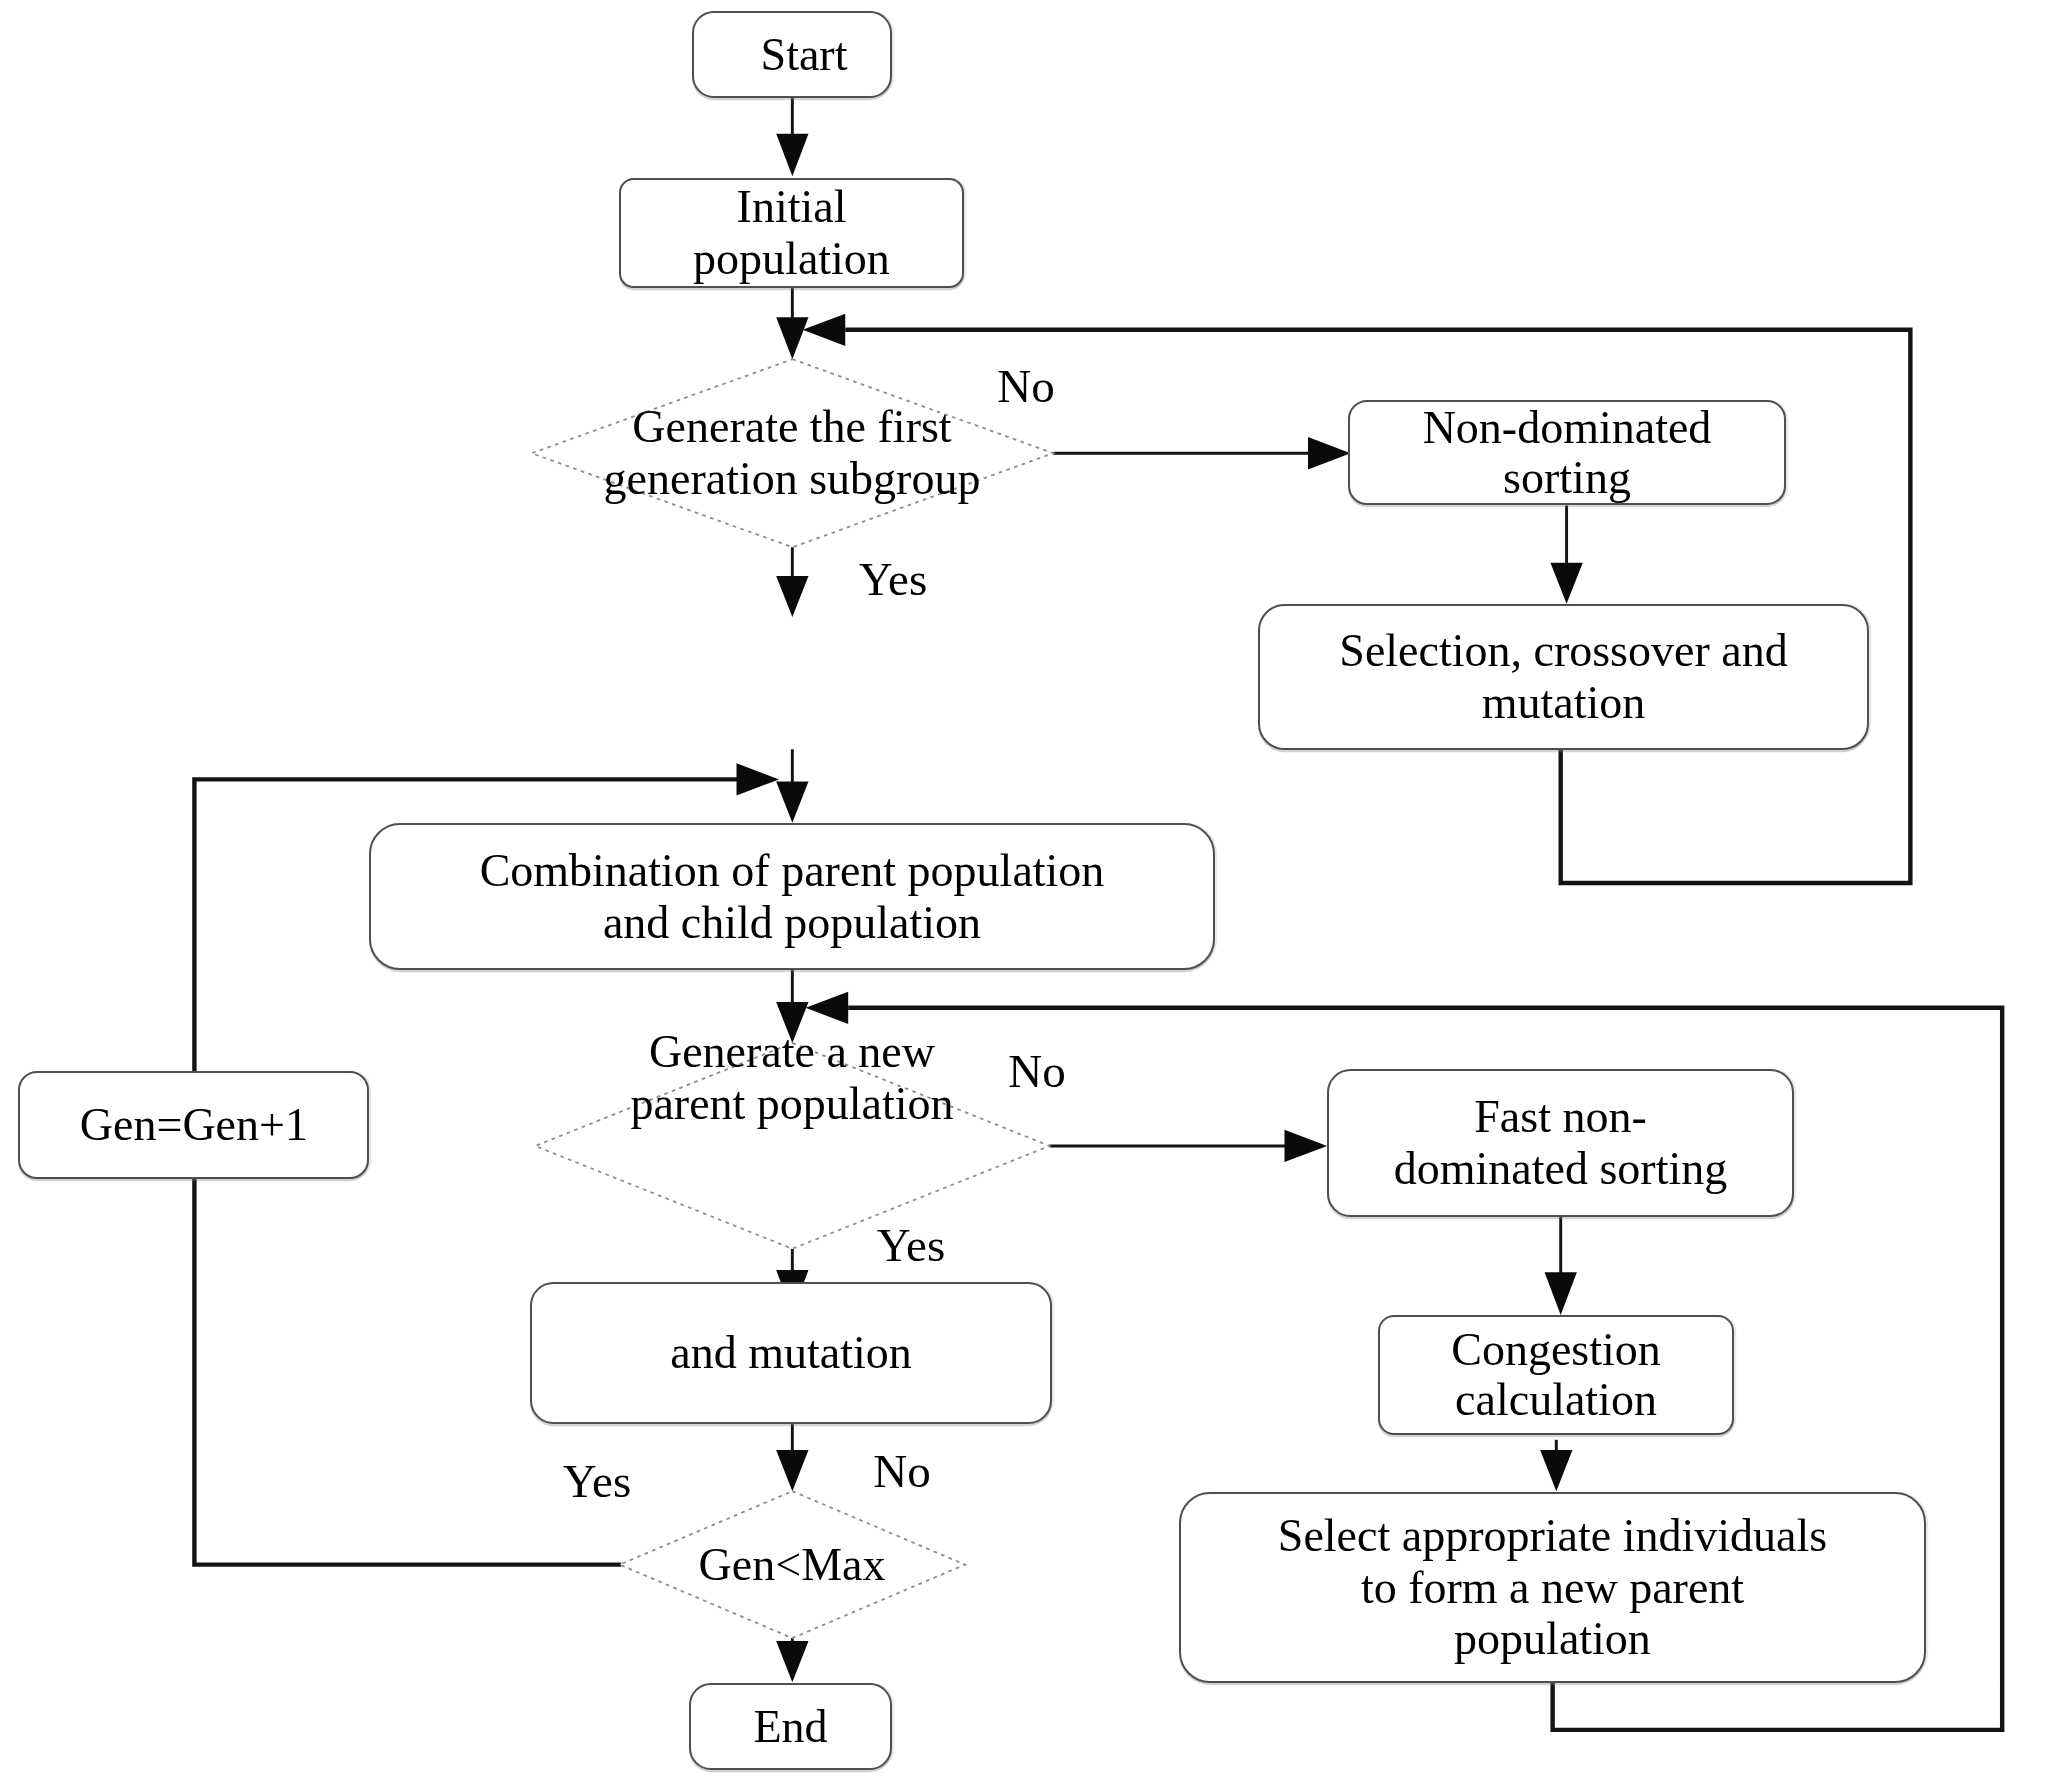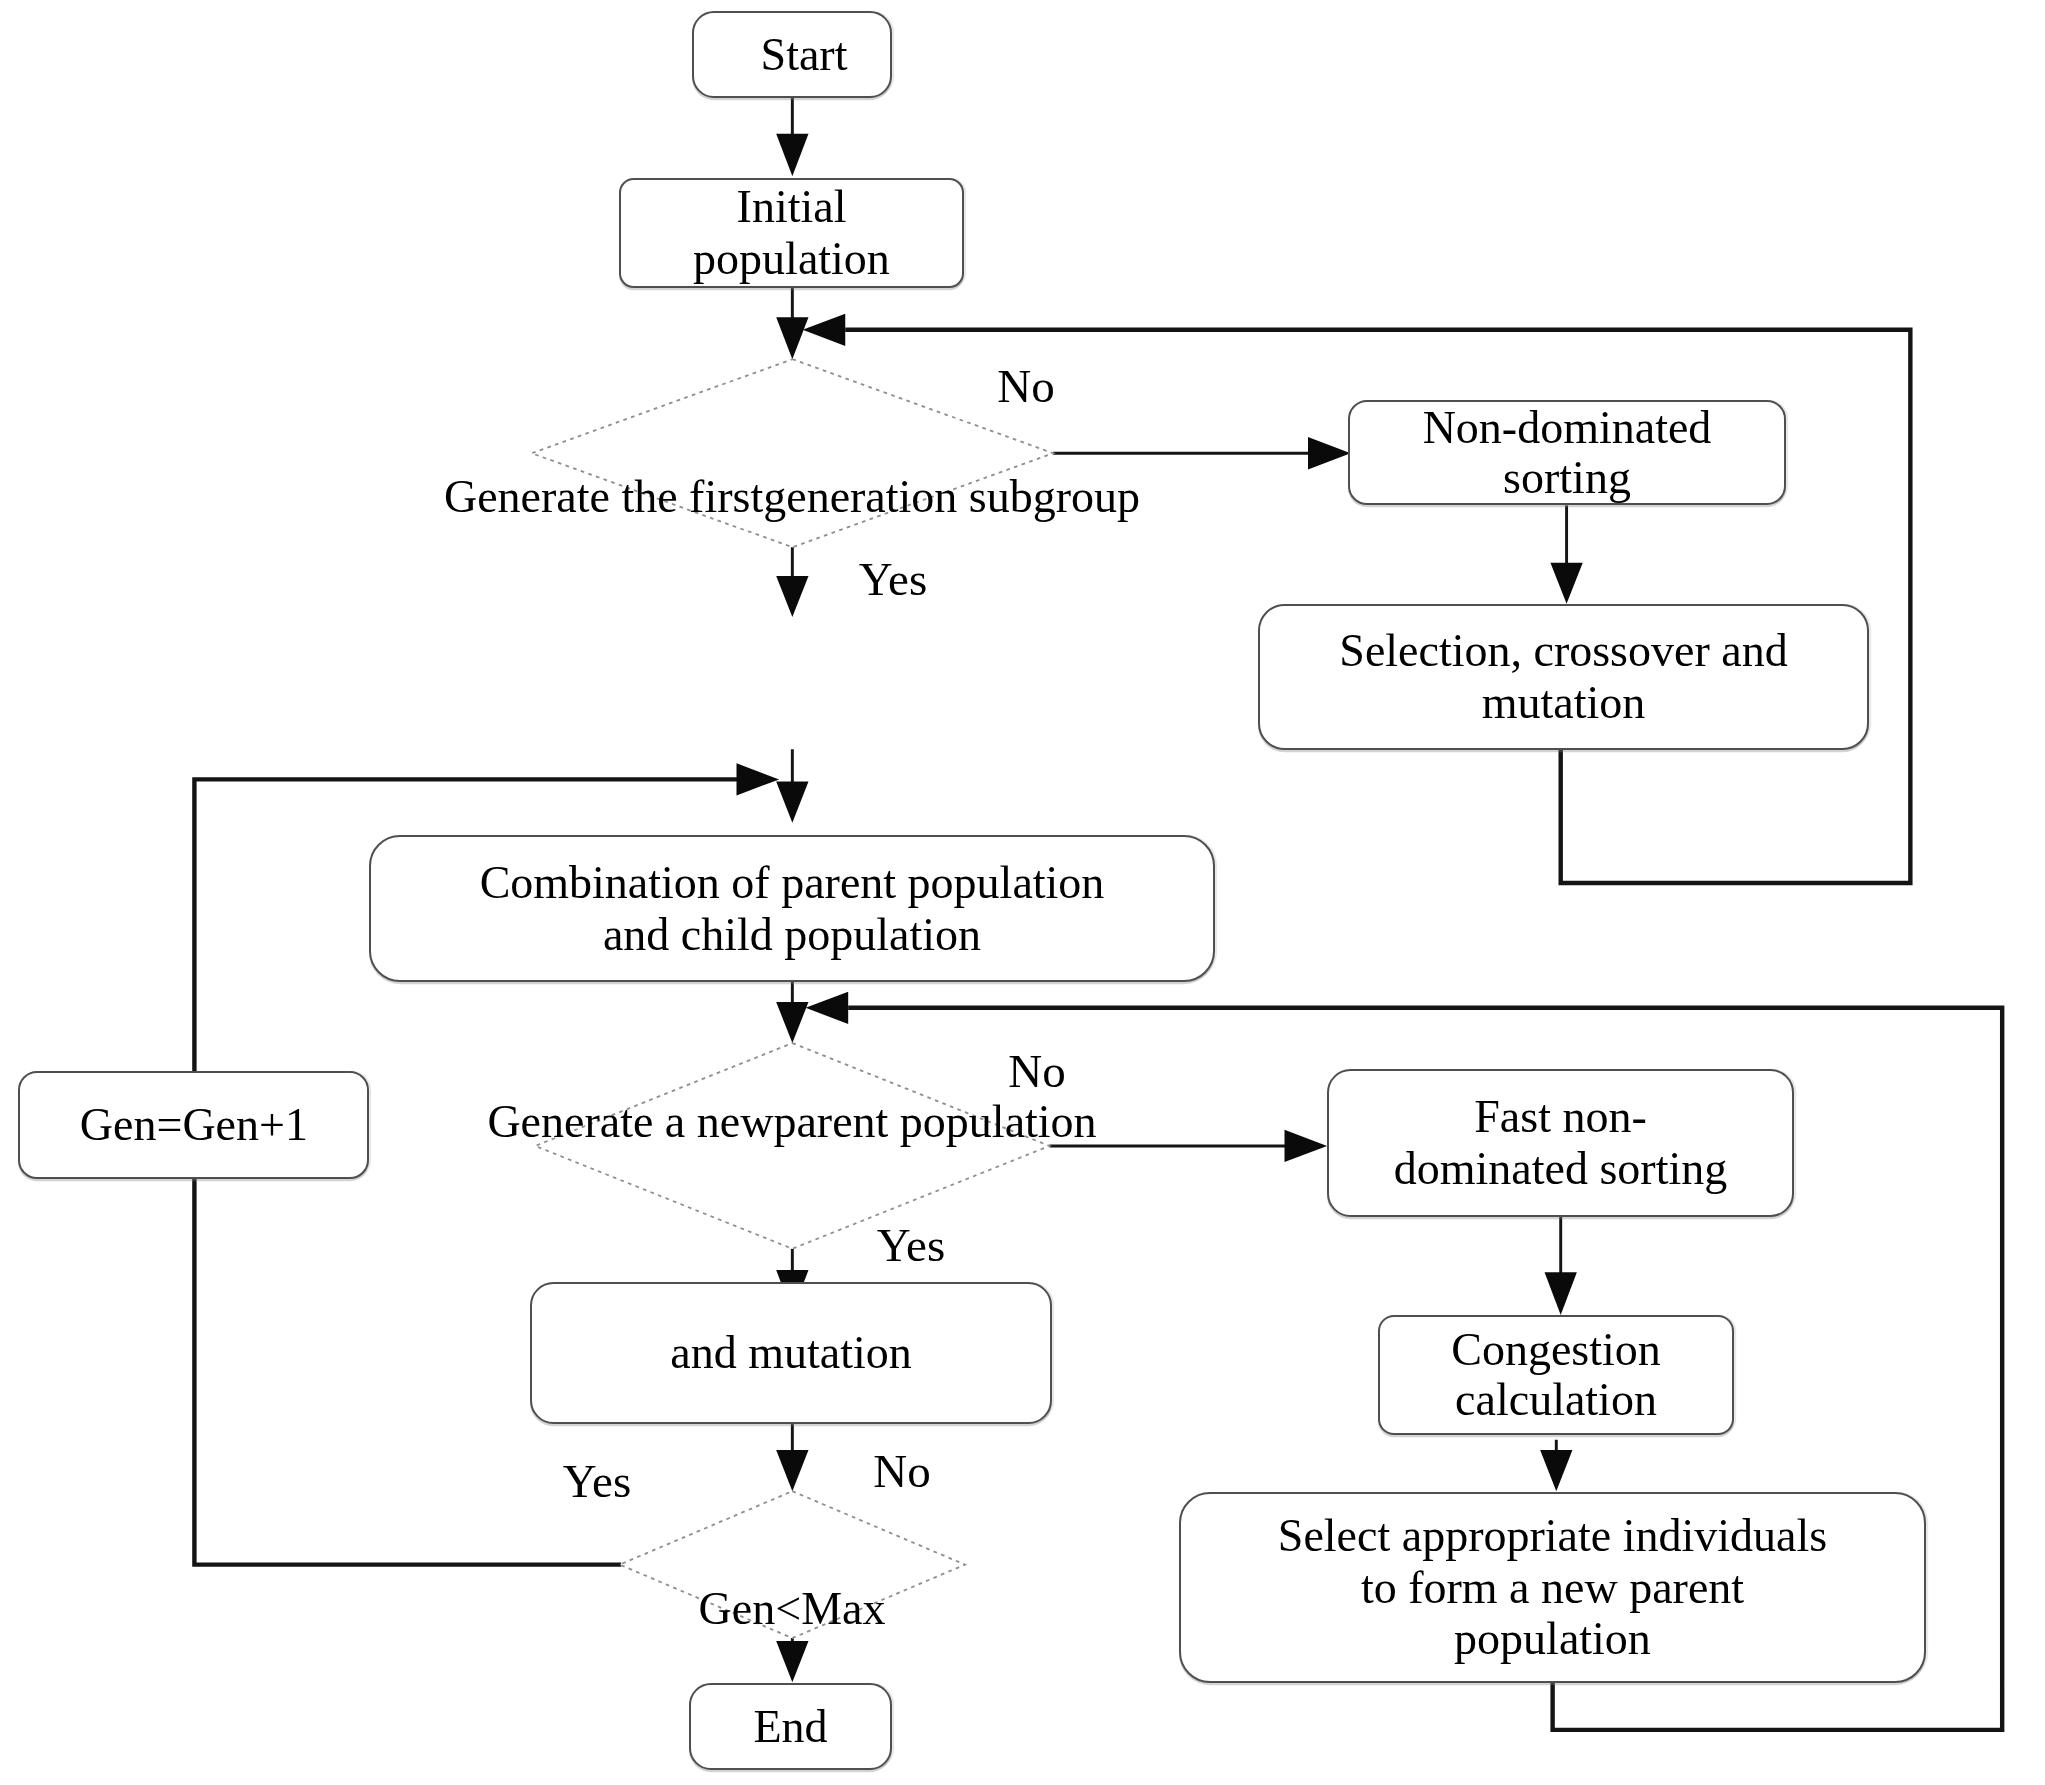--- a/index.html
+++ b/index.html
@@ -15,22 +15,22 @@
   .node{
     position:absolute;z-index:2;box-sizing:border-box;
     background:#ffffff;border:2.2px solid #4f4f4f;
     display:flex;flex-direction:column;justify-content:center;align-items:center;
     text-align:center;font-size:46px;line-height:1.13;
     box-shadow:0 2.2px 0 rgba(130,130,130,.35), 2.2px 0 0 rgba(130,130,130,.18);
   }
   .node .ln{white-space:nowrap;}
   .dtext{
     position:absolute;z-index:3;transform:translate(-50%,-50%);
-    display:flex;flex-direction:row;justify-content:center;align-items:center;
-    text-align:center;font-size:46px;line-height:1.13;margin-top:44px;
+    display:flex;flex-direction:column;justify-content:center;align-items:center;
+    text-align:center;font-size:46px;line-height:1.13;
   }
   .dtext .ln{white-space:nowrap;}
   .elabel{
     position:absolute;z-index:3;transform:translate(-50%,-50%);
     font-size:47px;white-space:nowrap;
   }
   .edge{stroke:#141414;fill:none;}
   .w4{stroke-width:4px;}
   .w5{stroke-width:6px;}
   .head{fill:#0a0a0a;stroke:none;}
@@ -96,21 +96,21 @@
     <div class="ln">Non-dominated</div>
     <div class="ln">sorting</div>
   </div>
 
   <div class="node" style="left:1258px;top:604px;width:611px;height:146px;border-radius:26.5px;">
     <div class="ln">Selection, crossover and</div>
     <div class="ln">mutation</div>
   </div>
 
 
-  <div class="node" style="left:369px;top:823px;width:846px;height:147px;border-radius:31px;margin-top:12px;">
+  <div class="node" style="left:369px;top:823px;width:846px;height:147px;border-radius:31px;">
     <div class="ln">Combination of parent population</div>
     <div class="ln">and child population</div>
   </div>
 
   <div class="node" style="left:1327px;top:1069px;width:467px;height:148px;border-radius:23.5px;">
     <div class="ln">Fast non-</div>
     <div class="ln">dominated sorting</div>
   </div>
 
   <div class="node" style="left:1378px;top:1315px;width:356px;height:120px;border-radius:16px;line-height:1.08;">

